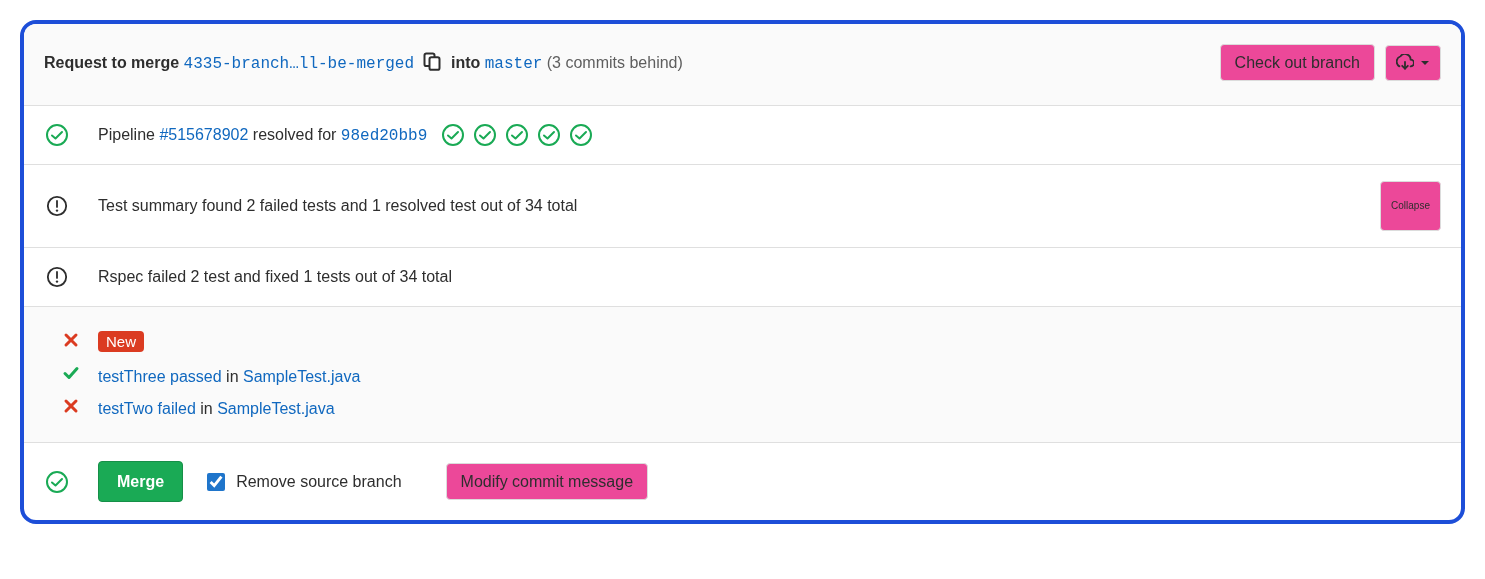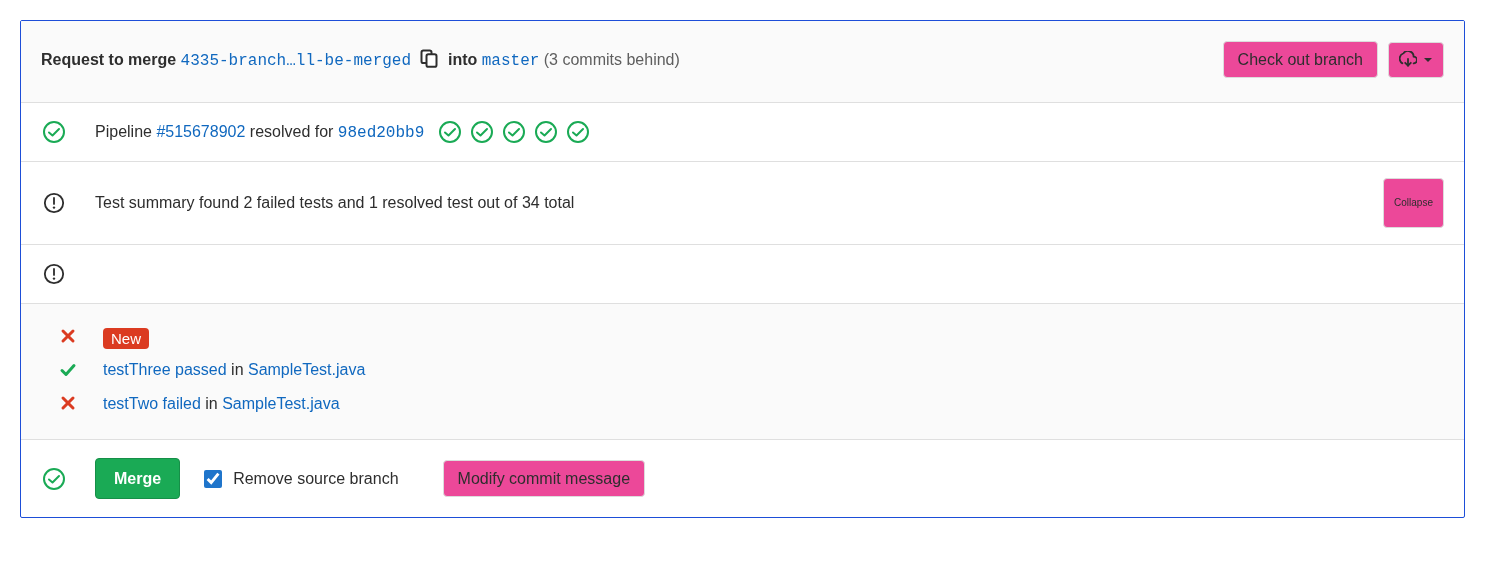--- a/index.html
+++ b/index.html
@@ -5,22 +5,22 @@
   * { box-sizing: border-box; }
   body {
     margin: 0;
     padding: 20px;
     font-family: -apple-system, BlinkMacSystemFont, "Segoe UI", Helvetica, Arial, sans-serif;
     font-size: 16px;
     color: #2e2e2e;
     background: #fff;
   }
   .widget {
-    border: 1px solid #1d4ed8;
-    border-radius: 2px;
+    border: 4px solid #1d4ed8;
+    border-radius: 16px;
     overflow: hidden;
   }
   .section {
     border-bottom: 1px solid #dfdfdf;
     padding: 16px 20px;
     display: flex;
     align-items: center;
   }
   .section:last-child { border-bottom: none; }
   .section.header-sec { background: #fafafa; padding: 20px 20px 24px 20px;}
@@ -59,23 +59,22 @@
     flex: 0 0 26px;
     margin-right: 28px;
     display:flex; align-items:center; justify-content:center;
   }
   .circle-sm { width:24px; height:24px; }
   .stage-icons { display:inline-flex; gap:8px; margin-left:14px; align-items:center;}
   .stage-icons svg { cursor:pointer; }
   .copy-icon { margin: 0 4px; vertical-align: -3px;}
   .test-row {
     display:flex;
-    align-items:flex-start;
+    align-items:flex-end;
     padding: 6px 0;
-    gap: 8px;
     margin-left: 0px;
   }
   .test-row .test-icon { width: 54px; text-align:center; flex: 0 0 54px;}
   .badge-new {
     background: #db3b21;
     color: #fff;
     border-radius: 4px;
     padding: 2px 8px;
     font-size: 15px;
     font-weight: 400;
@@ -170,20 +169,21 @@
   </div>
 
   <div class="section">
     <span class="status-icon">
       <svg width="22" height="22" viewBox="0 0 24 24" fill="none" stroke="#2e2e2e" stroke-width="2">
         <circle cx="12" cy="12" r="10"></circle>
         <line x1="12" y1="6.5" x2="12" y2="13" stroke-linecap="round"></line>
         <circle cx="12" cy="17" r="1.3" fill="#2e2e2e" stroke="none"></circle>
       </svg>
     </span>
+    <span>Rspec failed 2 test and fixed 1 tests out of 34 total</span>
   </div>
 
   <div class="section tests-detail">
     <div class="test-row">
       <span class="test-icon">
         <svg width="16" height="16" viewBox="0 0 16 16" stroke="#db3b21" stroke-width="3" stroke-linecap="round">
             <line x1="3" y1="3" x2="13" y2="13"></line>
             <line x1="13" y1="3" x2="3" y2="13"></line>
           </svg>
       </span>

